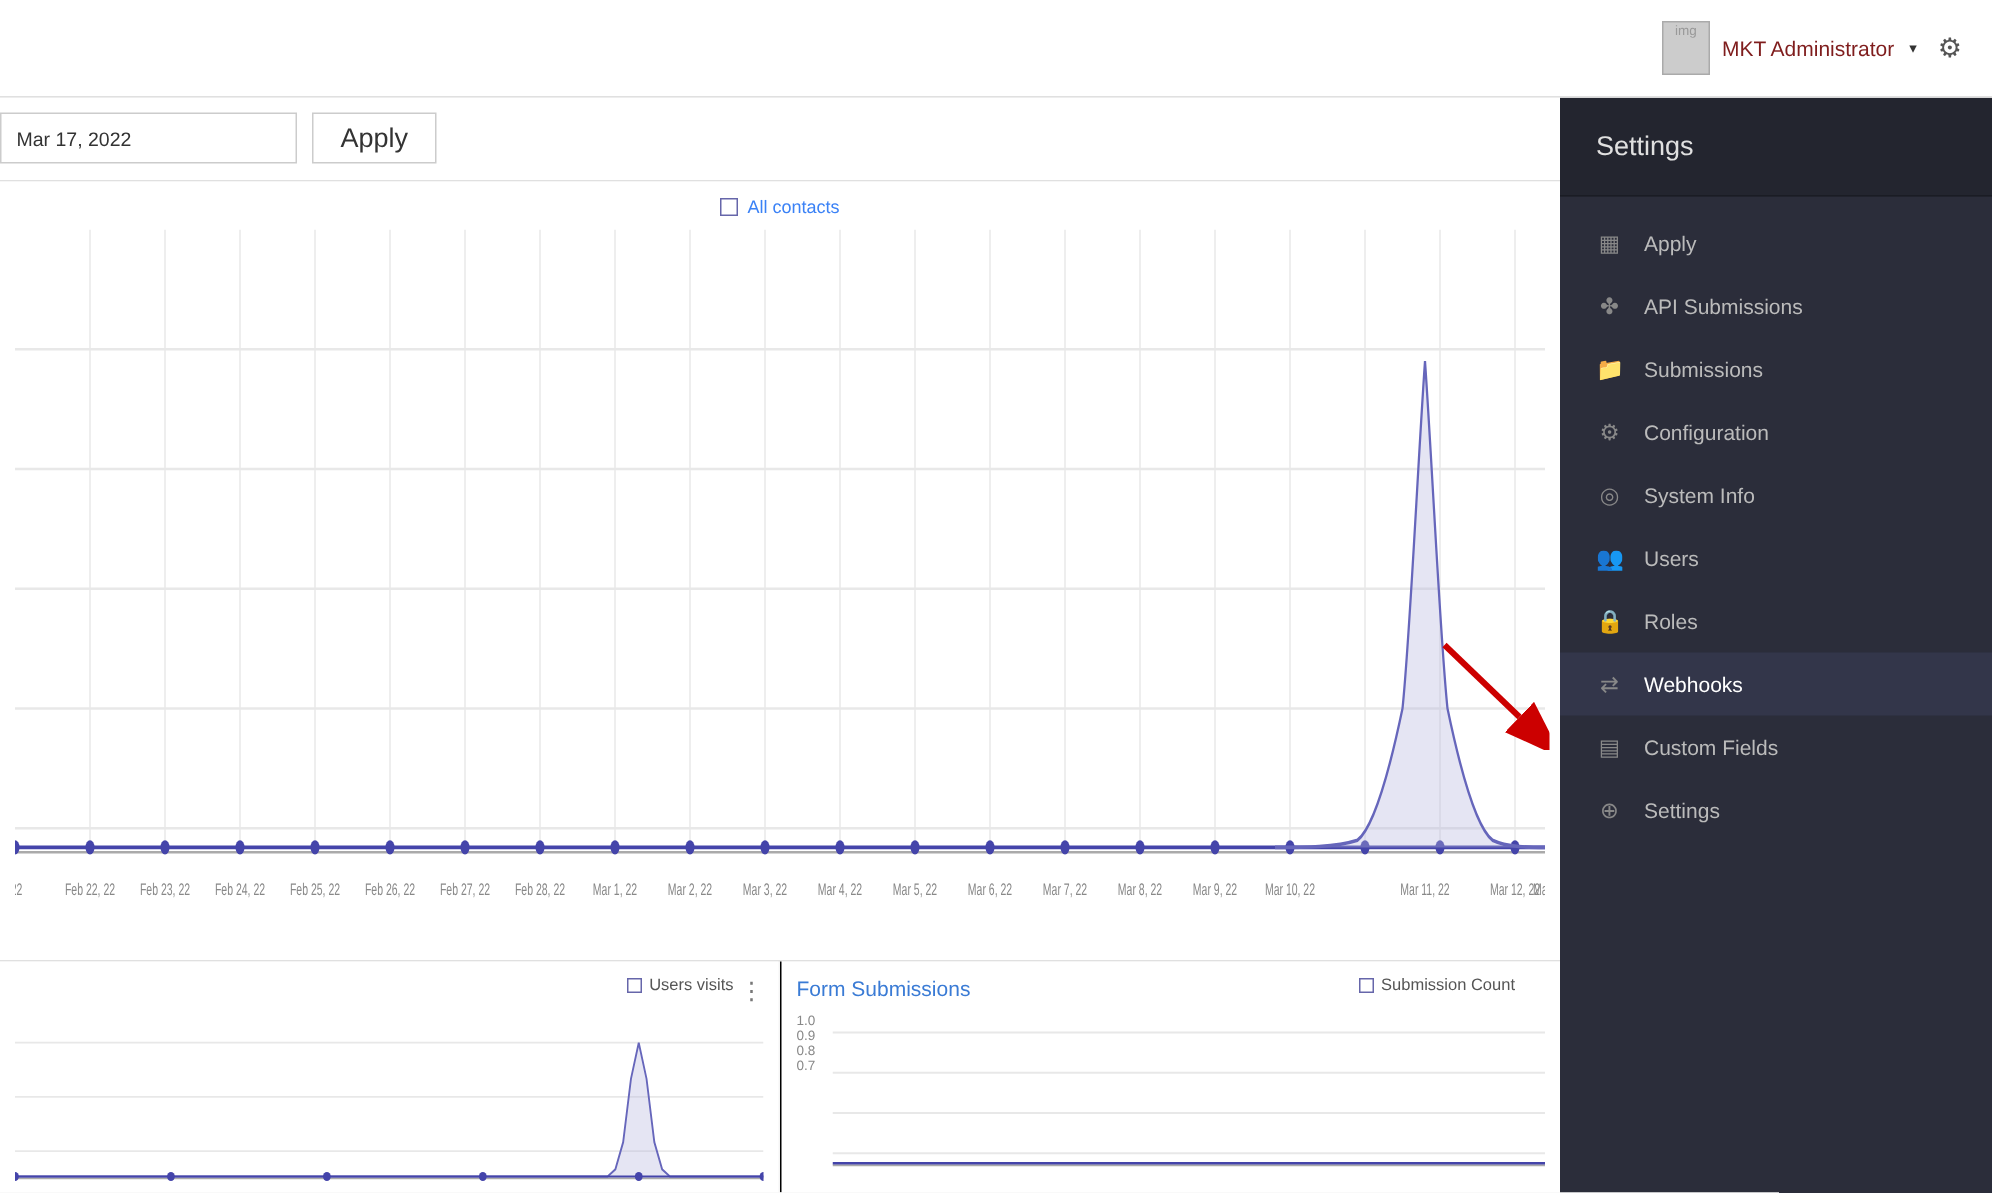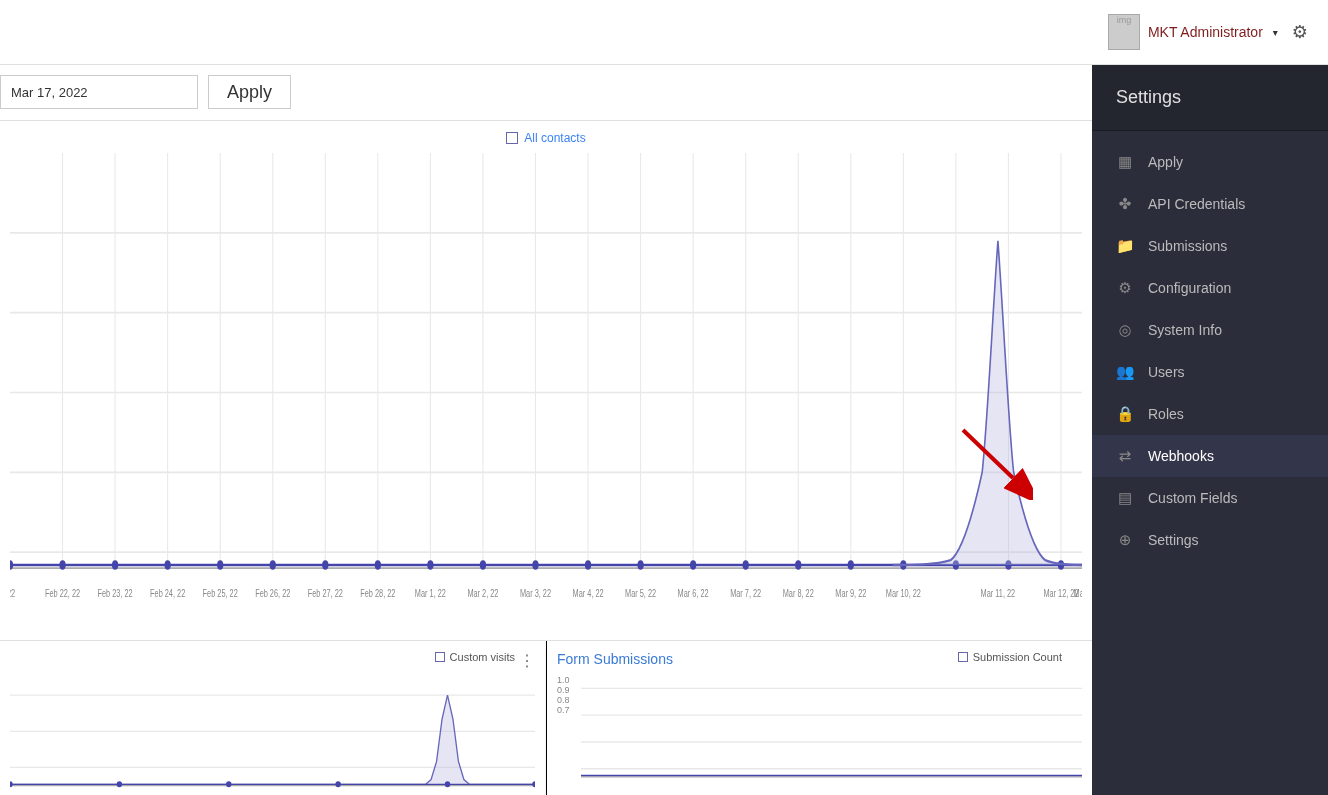--- a/index.html
+++ b/index.html
@@ -170,21 +170,21 @@
       position: absolute;
       top: 10px;
       right: 10px;
       font-size: 16px;
       color: #777;
       cursor: pointer;
     }
 
     
     .right-sidebar {
-      width: 236px;
+      width: 288px;
       background: #2b2d3a;
       color: #ccc;
       display: flex;
       flex-direction: column;
       flex-shrink: 0;
     }
     .sidebar-header {
       background: #23252f;
       padding: 22px 24px;
       font-size: 18px;
@@ -340,21 +340,21 @@
         </svg>
       </div>
     </div>
 
     <div class="bottom-charts-row">
 
       <div class="bottom-chart-panel">
         <span class="kebab-menu">⋮</span>
         <div class="bottom-chart-legend">
           <span class="bottom-legend-checkbox"></span>
-          <span class="bottom-legend-label">Custom visits</span>
+          <span class="bottom-legend-label">Users visits</span>
         </div>
         <div style="width:100%;height:90%;margin-top:20px;">
           <svg width="100%" height="100%" viewBox="0 0 480 100" preserveAspectRatio="none">
             <line x1="0" y1="20" x2="480" y2="20" stroke="#e8e8e8" stroke-width="1"></line>
             <line x1="0" y1="50" x2="480" y2="50" stroke="#e8e8e8" stroke-width="1"></line>
             <line x1="0" y1="80" x2="480" y2="80" stroke="#e8e8e8" stroke-width="1"></line>
             <line x1="0" y1="95" x2="480" y2="95" stroke="#aaa" stroke-width="1"></line>
             <polyline points="0,94 50,94 100,94 150,94 200,94 250,94 300,94 350,94 360,94 370,94 380,94 385,90 390,75 395,40 400,20 405,40 410,75 415,90 420,94 440,94 480,94" fill="rgba(180,180,220,0.35)" stroke="#6666bb" stroke-width="1.2"></polyline>
             <polyline points="0,94 50,94 100,94 150,94 200,94 250,94 300,94 350,94 420,94 480,94" fill="none" stroke="#4444aa" stroke-width="1.2"></polyline>
             <circle cx="0" cy="94" r="2.5" fill="#4444aa"></circle>
@@ -398,21 +398,21 @@
     <div class="sidebar-header">Settings</div>
     <ul class="sidebar-menu">
 
       <li class="sidebar-menu-item">
         <span class="sidebar-icon">▦</span>
         <span>Apply</span>
       </li>
 
       <li class="sidebar-menu-item">
         <span class="sidebar-icon">✤</span>
-        <span>API Credentials</span>
+        <span>API Submissions</span>
       </li>
 
       <li class="sidebar-menu-item">
         <span class="sidebar-icon">📁</span>
         <span>Submissions</span>
       </li>
 
       <li class="sidebar-menu-item">
         <span class="sidebar-icon">⚙</span>
         <span>Configuration</span>

